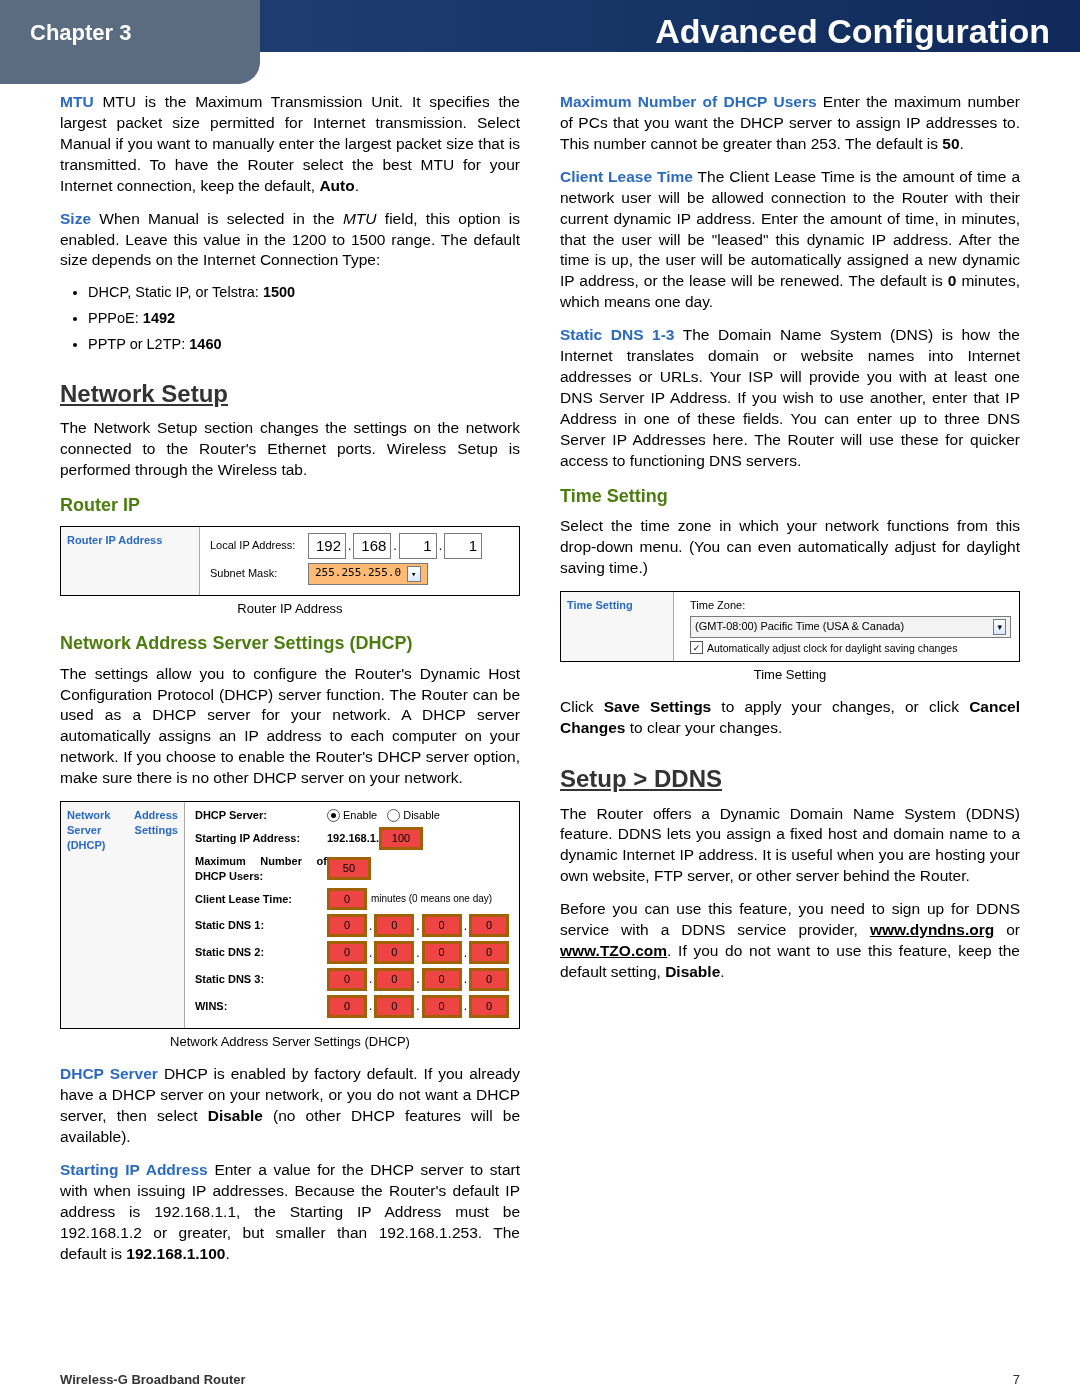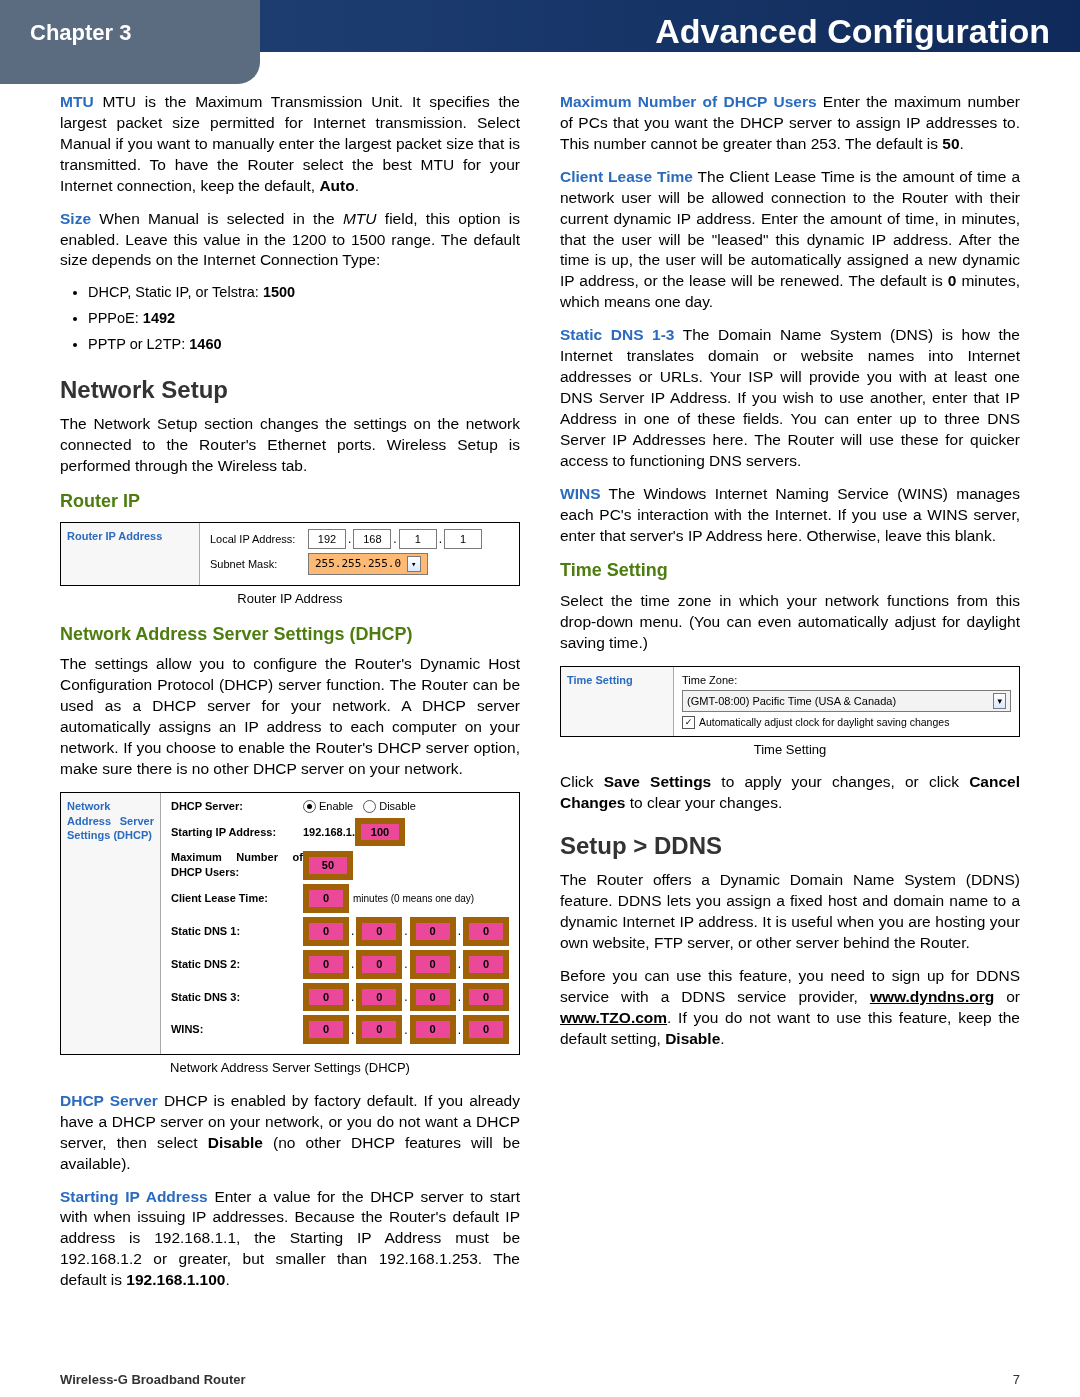--- a/index.html
+++ b/index.html
@@ -42,23 +42,24 @@
     height: 1240px;
     font-size: 15.5px;
     line-height: 1.35;
     text-align: justify;
   }
   .page p { margin: 0 0 12px 0; break-inside: avoid-column; }
   .term { color: #2a6bbf; font-weight: 700; }
   h2 {
     font-size: 24px;
     font-weight: 700;
-    margin: 16px 0 8px 0;
+    margin: 24px 0 8px 0;
     color: #333;
     break-after: avoid;
+    text-decoration: underline;
   }
   h3 {
     font-size: 18px;
     font-weight: 700;
     margin: 12px 0 8px 0;
     color: #4d7c0f;
     break-after: avoid;
   }
   ul.bullets {
     margin: 0 0 20px 10px;
@@ -91,23 +92,23 @@
     background: #f7f7f7;
     font-size: 11px;
   }
   .fig-routerip .content { flex: 1; padding: 6px 10px; }
   .fig-row { display: flex; align-items: center; margin-bottom: 4px; }
   .fig-label { width: 98px; font-size: 11px; }
   .octet {
     border: 1px solid #7a7a7a;
     padding: 2px 4px;
     width: 28px;
-    text-align: center;
+    text-align: right;
     background: #fff;
-    font-size: 11px;
+    font-size: 15px;
   }
   .dot { margin: 0 2px; }
   .mask {
     border: 1px solid #7a7a7a;
     padding: 2px 6px;
     background: #fdba74;
     font-family: monospace;
     font-size: 11px;
     display: inline-flex;
     align-items: center;
@@ -127,46 +128,45 @@
     font-weight: 700;
     color: #2a6bbf;
     border-right: 1px solid #aaa;
     background: #f7f7f7;
     font-size: 11px;
   }
   .fig-dhcp { display:flex; }
   .fig-dhcp .content { flex:1; padding: 6px 10px;}
   .fig-dhcp .fig-label { width: 132px; font-weight: bold; }
   .small-input {
-    border: 6px solid #a16207;
+    border: 3px solid #a16207;
     padding: 1px 3px;
     width: 28px;
     text-align: center;
     font-size: 11px;
-    background: #ec4899;
-    font-weight: bold;
+    background: #ef4444;
   }
   .radio { display:inline-flex; align-items:center; margin-right:10px; font-size:11px; }
   .radio .r {
     width:11px;height:11px;border:1px solid #555;border-radius:50%;margin-right:3px;
     display:inline-flex;align-items:center;justify-content:center;
   }
   .radio .r.sel::after{content:"";width:5px;height:5px;background:#000;border-radius:50%;}
   
   .fig-time { display:flex; }
   .fig-time .side {
     width: 100px;
     padding: 6px;
     font-weight: 700;
     color: #2a6bbf;
     border-right: 1px solid #aaa;
     background: #f7f7f7;
     font-size: 11px;
   }
-  .fig-time .content { flex:1; padding: 6px 8px; }
+  .fig-time .content { flex:1; padding: 6px 8px; margin-left: 8px; }
   .tz-select {
     border:1px solid #7a7a7a;
     display:flex;justify-content:space-between;align-items:center;
     font-size:11px;background:#f3f3f3;padding:2px 4px;margin:3px 0;
   }
   .cb { width:11px;height:11px;border:1px solid #555;background:#fff;display:inline-flex;align-items:center;justify-content:center;margin-right:4px;font-size:9px;}
   .footer {
     display:flex;justify-content:space-between;
     padding: 10px 60px 20px 60px;
     font-size: 13px;
@@ -316,23 +316,20 @@
   </p>
 
   <p>
     <span class="term">Client Lease Time</span><span>  The Client Lease Time is the amount of time a network user will be allowed connection to the Router with their current dynamic IP address. Enter the amount of time, in minutes, that the user will be "leased" this dynamic IP address. After the time is up, the user will be automatically assigned a new dynamic IP address, or the lease will be renewed. The default is </span><b>0</b><span> minutes, which means one day.</span>
   </p>
 
   <p>
     <span class="term">Static DNS 1-3</span><span>  The Domain Name System (DNS) is how the Internet translates domain or website names into Internet addresses or URLs. Your ISP will provide you with at least one DNS Server IP Address. If you wish to use another, enter that IP Address in one of these fields. You can enter up to three DNS Server IP Addresses here. The Router will use these for quicker access to functioning DNS servers.</span>
   </p>
 
-  <p>
-    <span class="term">WINS</span><span>  The Windows Internet Naming Service (WINS) manages each PC's interaction with the Internet. If you use a WINS server, enter that server's IP Address here. Otherwise, leave this blank.</span>
-  </p>
 
   <h3>Time Setting</h3>
   <p>Select the time zone in which your network functions from this drop-down menu. (You can even automatically adjust for daylight saving time.)</p>
 
   <div class="figure fig-time">
     <div class="side">Time Setting</div>
     <div class="content">
       <div style="font-size:11px">Time Zone:</div>
       <div class="tz-select">
         <span>(GMT-08:00) Pacific Time (USA &amp; Canada)</span>

